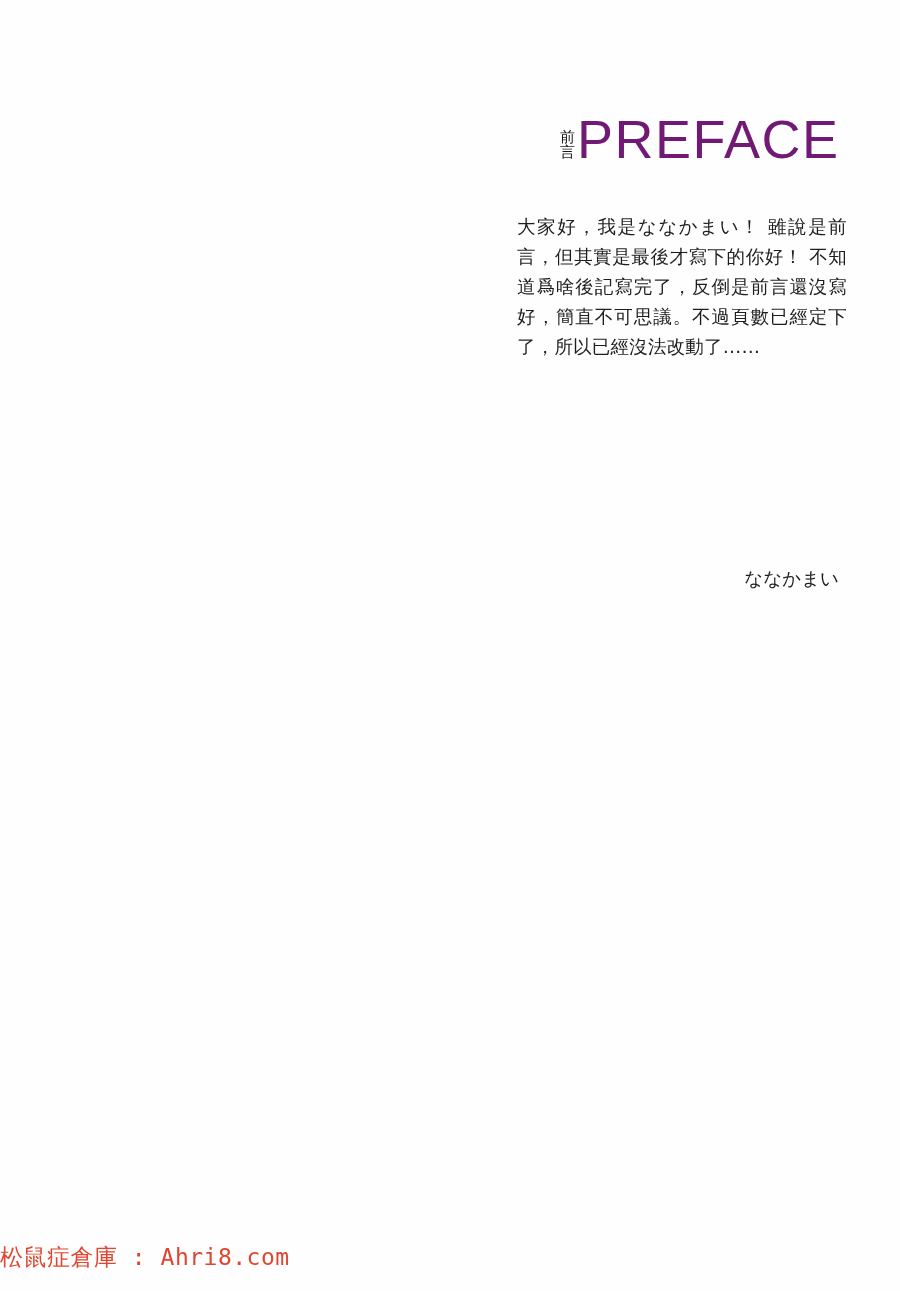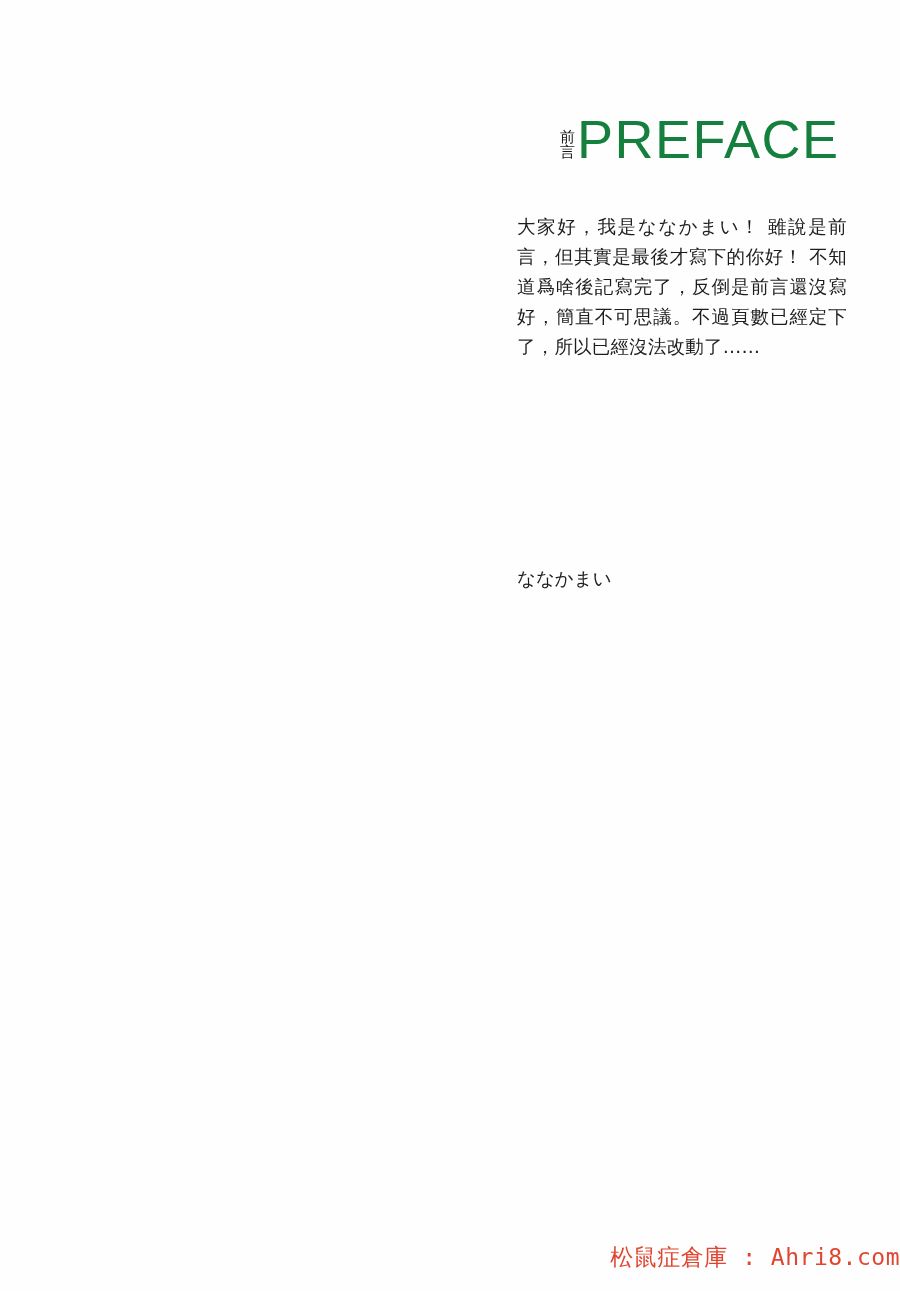--- a/index.html
+++ b/index.html
@@ -45,21 +45,21 @@
     font-family: "DejaVu Sans", sans-serif;
     color: #1a1a1a;
   }
   .heading-kanji span { display: block; }
   .heading-title {
     font-size: 54px;
     line-height: 54px;
     letter-spacing: 1.5px;
     font-weight: 400;
     font-family: "Liberation Sans", sans-serif;
-    color: #15803d;
+    color: #701a75;
   }
 
   
   .body-text {
     position: absolute;
     left: 517px;
     top: 212px;
     width: 330px;
     color: #1d1d1d;
     font-family: "DejaVu Sans", sans-serif;
@@ -73,36 +73,36 @@
   }
   .body-text p:last-of-type {
     margin-bottom: 0;
   }
 
   .signature {
     position: absolute;
     left: 517px;
     top: 565px;
     width: 330px;
-    text-align: left;
+    text-align: right;
     font-family: "DejaVu Sans", sans-serif;
     font-size: 18.5px;
     line-height: 28px;
     color: #1d1d1d;
     padding-right: 8px;
     box-sizing: border-box;
   }
 
   
   .watermark {
     position: absolute;
     left: 0;
     right: 0;
     bottom: 18px;
-    text-align: right;
+    text-align: left;
     color: #e0452f;
     font-size: 23px;
     letter-spacing: 0.5px;
     font-family: "DejaVu Sans Mono", monospace;
     white-space: pre;
   }
 </style>
 </head>
 <body>
 

